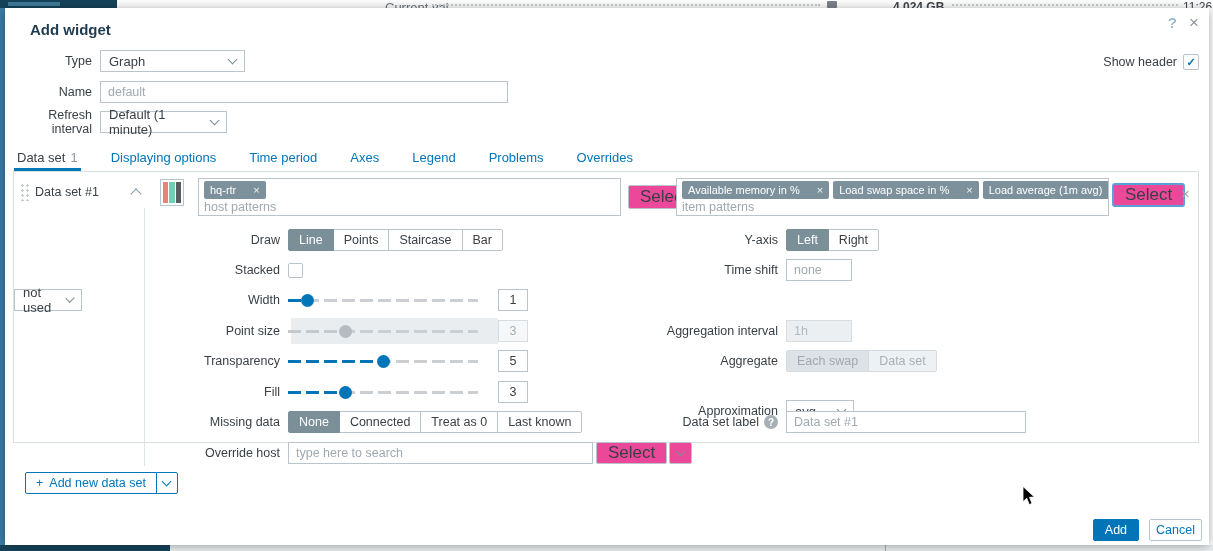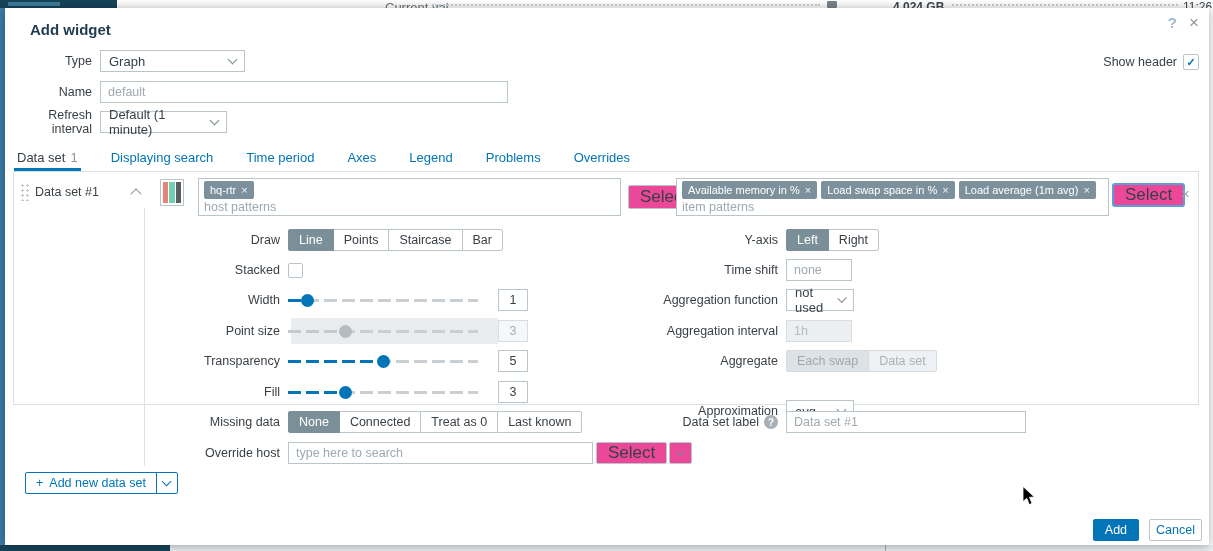--- a/index.html
+++ b/index.html
@@ -48,35 +48,35 @@
     color:var(--c-accent,#0275b8); cursor:pointer; }
   .cb.small { width:15px; height:15px; }
 
   
   .tabs { position:absolute; left:9px; top:140px; display:flex; height:23px; }
   .tab { margin-right:27px; padding:2px 3px 3px; font-size:13px; color:var(--c-accent,#0275b8); cursor:pointer; white-space:nowrap; }
   .tab.active { color:#3a4047; border-bottom:3px solid var(--c-accent,#0275b8); }
   .tab .count { color:#8d979e; margin-left:5px; }
 
   
-  .panel { position:absolute; left:8px; top:163px; width:1186px; height:234px; border:1px solid #d9e0e4; background:#fff; }
+  .panel { position:absolute; left:8px; top:163px; width:1186px; height:272px; border:1px solid #d9e0e4; background:#fff; }
   .vline { position:absolute; left:130px; top:36px; width:1px; height:258px; background:#dce3e6; }
   .drag { position:absolute; left:6px; top:11px; width:9px; height:18px; cursor:grab;
     background-image:radial-gradient(#bfc9ce 1.2px, transparent 1.3px); background-size:5px 5px; }
   .ds-name { position:absolute; left:21px; top:13px; font-size:12.5px; color:#383f45; }
   .collapse { position:absolute; left:118px; top:12px; cursor:pointer; }
   .collapse .chev { width:8px; height:8px; border-color:#8e9ba3; }
   .palette { position:absolute; left:146px; top:7px; width:24px; height:27px; border:1px solid #b9c5cb;
     background:#fff; display:flex; gap:1px; padding:2px; cursor:pointer; }
   .palette i { flex:1; display:block; }
 
   .msel { position:absolute; top:6px; border:1px solid #b9c5cb; background:#fff; height:38px; padding:2px 5px; overflow:hidden; }
   .msel .chips { display:flex; gap:4px; }
   .chip { background:var(--c-tag,#7d919c); color:#fff; font-size:11px; height:18px; border-radius:2px;
-    display:inline-flex; align-items:center; gap:5px; padding:0 6px; white-space:nowrap; }
+    display:inline-flex; align-items:center; gap:17px; padding:0 6px; white-space:nowrap; }
   .chip .x { cursor:pointer; font-size:11px; opacity:.9; }
   .msel .ph { color:#9fa9af; font-size:12.5px; margin-top:1px; }
 
   .btn { border:1px solid #b9c5cb; background:#ec4899; color:#383f45; font-size:17px; border-radius:2px;
     height:24px; padding:0 11px; display:inline-flex; align-items:center; justify-content:center;
     cursor:pointer; font-family:"Liberation Sans", sans-serif; }
   .btn.focused { border:2px solid #59a0d4; border-radius:3px; color:#383f45; }
   .btn.h22 { height:22px; }
   .ds-close { position:absolute; left:1167px; top:13px; color:#9aa5ab; font-size:15px; cursor:pointer; }
 
@@ -175,21 +175,21 @@
       <div class="select-box" style="width:127px;">
         <span>Default (1 minute)</span>
         <span class="chev"></span>
       </div>
     </div>
 
     <div class="tabs">
       <div class="tab active">
         <span>Data set</span><span class="count">1</span>
       </div>
-      <div class="tab"><span>Displaying search</span></div>
+      <div class="tab"><span>Displaying options</span></div>
       <div class="tab"><span>Time period</span></div>
       <div class="tab"><span>Axes</span></div>
       <div class="tab"><span>Legend</span></div>
       <div class="tab"><span>Problems</span></div>
       <div class="tab"><span>Overrides</span></div>
     </div>
 
     <div class="panel">
       <div class="vline"></div>
       <div class="dis-strip"></div>
@@ -315,21 +315,20 @@
           <span class="sg">Right</span>
         </div>
       </div>
 
       <div class="row r" style="top:87px;left:0;">
         <span class="lbl">Time shift</span>
         <input class="input" style="width: 66px;" placeholder="none">
       </div>
 
       <div class="row r" style="top:117px;left:0;">
-        <span class="lbl">Aggregation function</span>
         <div class="select-box" style="width:68px;">
           <span>not used</span>
           <span class="chev"></span>
         </div>
       </div>
 
       <div class="row r" style="top:148px;left:0;">
         <span class="lbl">Aggregation interval</span>
         <input class="input disabled" style="width: 66px;" disabled="" placeholder="1h">
       </div>

